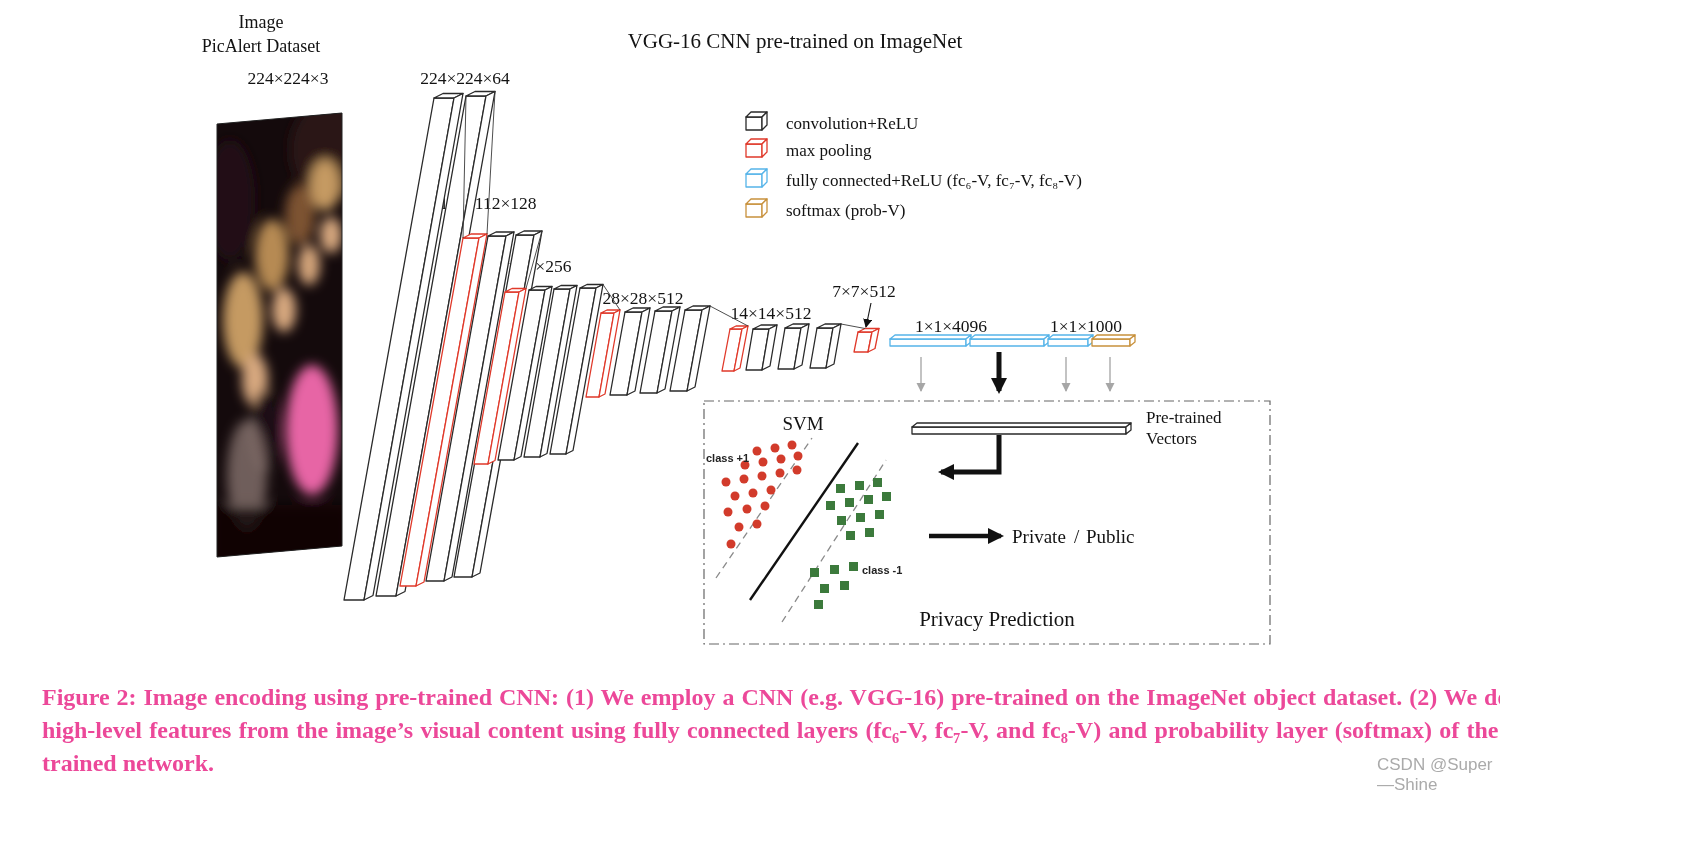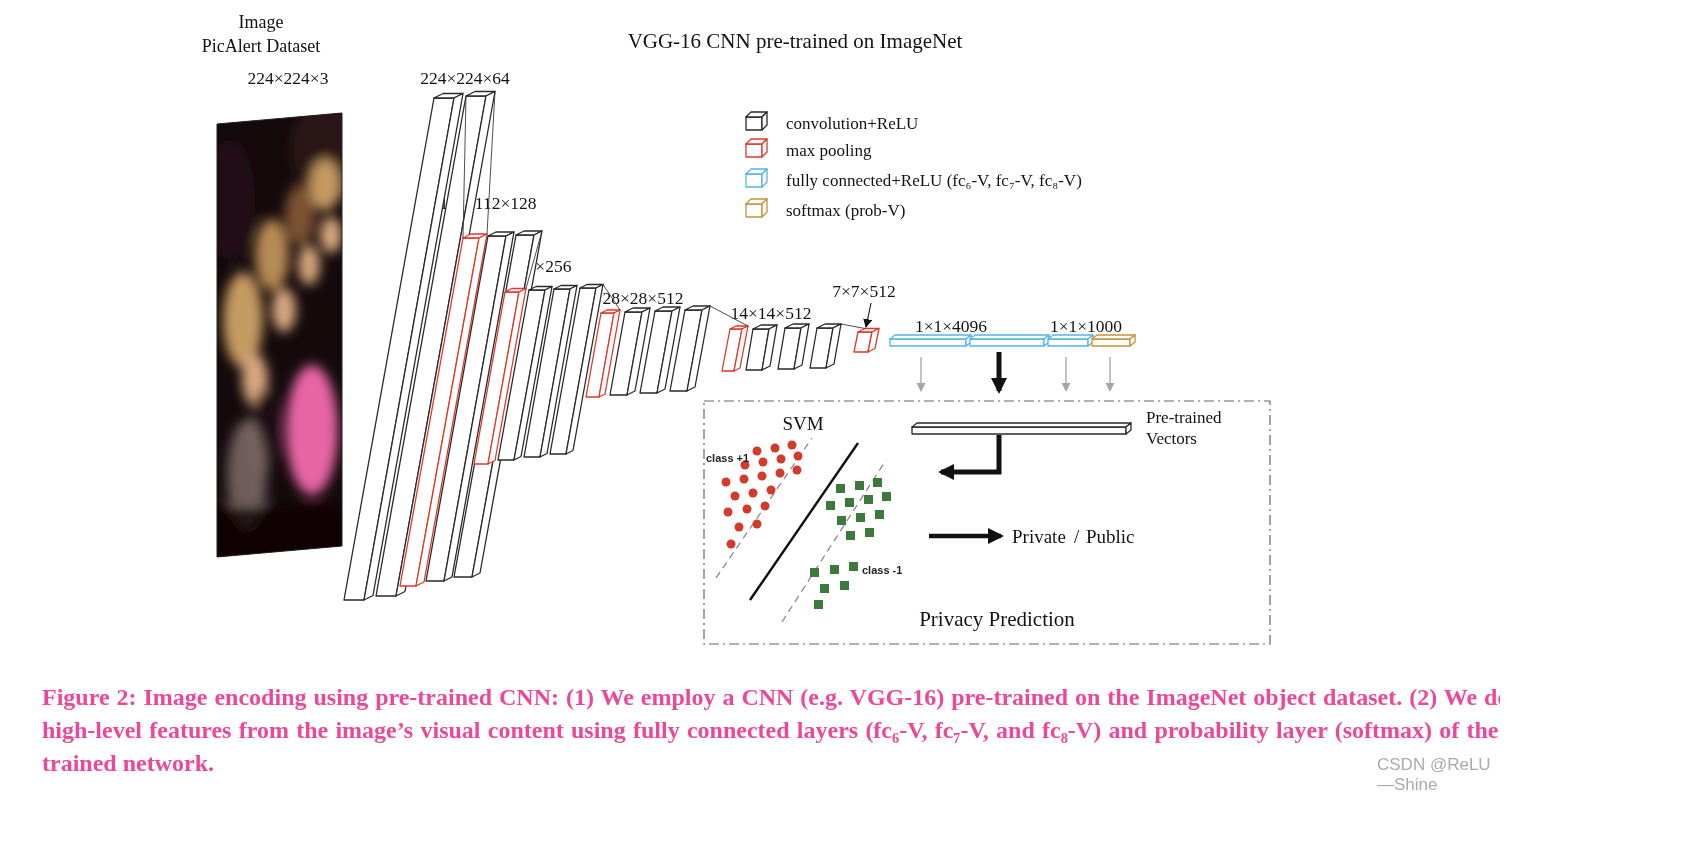--- a/index.html
+++ b/index.html
@@ -306,15 +306,15 @@
   <text class="t t19" x="1012" y="543" fill="#cc2211">Private</text>
   <text class="t t19" x="1074" y="543" fill="#131313">/</text>
   <text class="t t19" x="1086" y="543" fill="#2e8b2e">Public</text>
 
   <text class="t t21" x="997" y="626" text-anchor="middle">Privacy Prediction</text>
 
 </svg>
 
 <div class="caption">Figure 2: Image encoding using pre-trained CNN: (1) We employ a CNN (e.g. VGG-16) pre-trained on the ImageNet object dataset. (2) We derive high-level features from the image’s visual content using fully connected layers (fc₆-V, fc₇-V, and fc₈-V) and probability layer (softmax) of the pre-trained network.</div>
 
-<div class="watermark">CSDN @ReLU—Shine</div>
+<div class="watermark">CSDN @Super—Shine</div>
 
 </div>
 
 </body></html>

